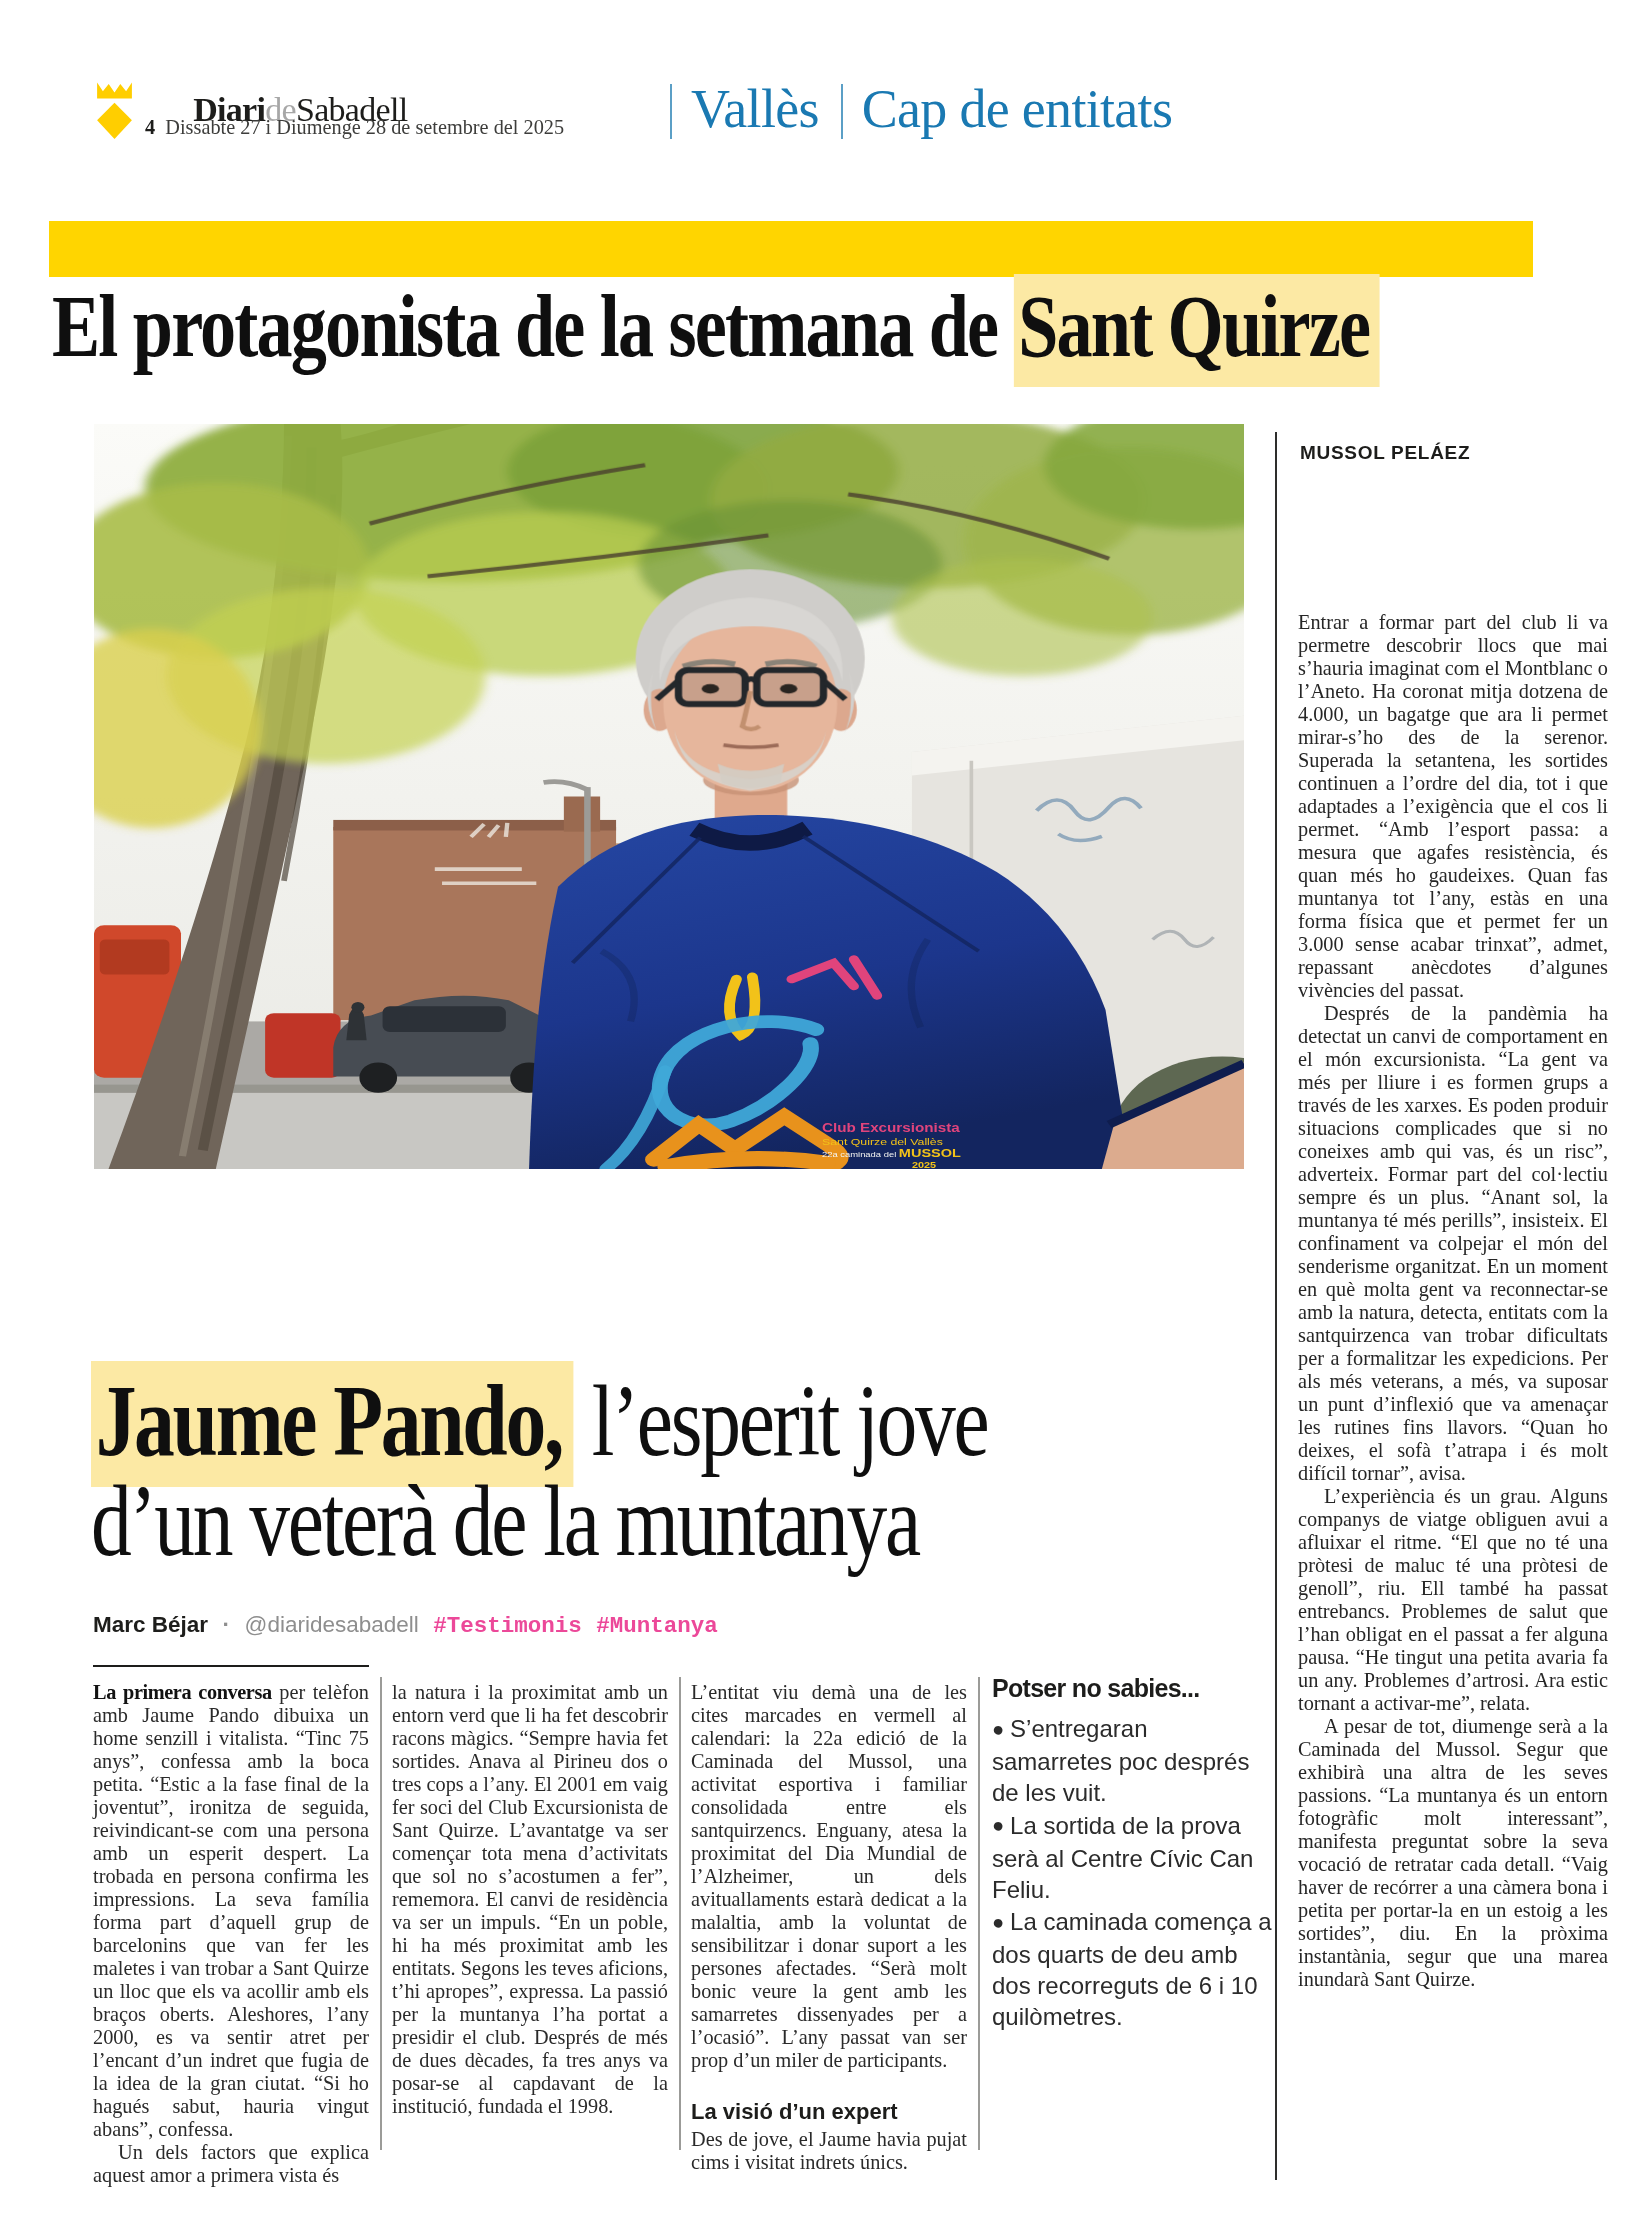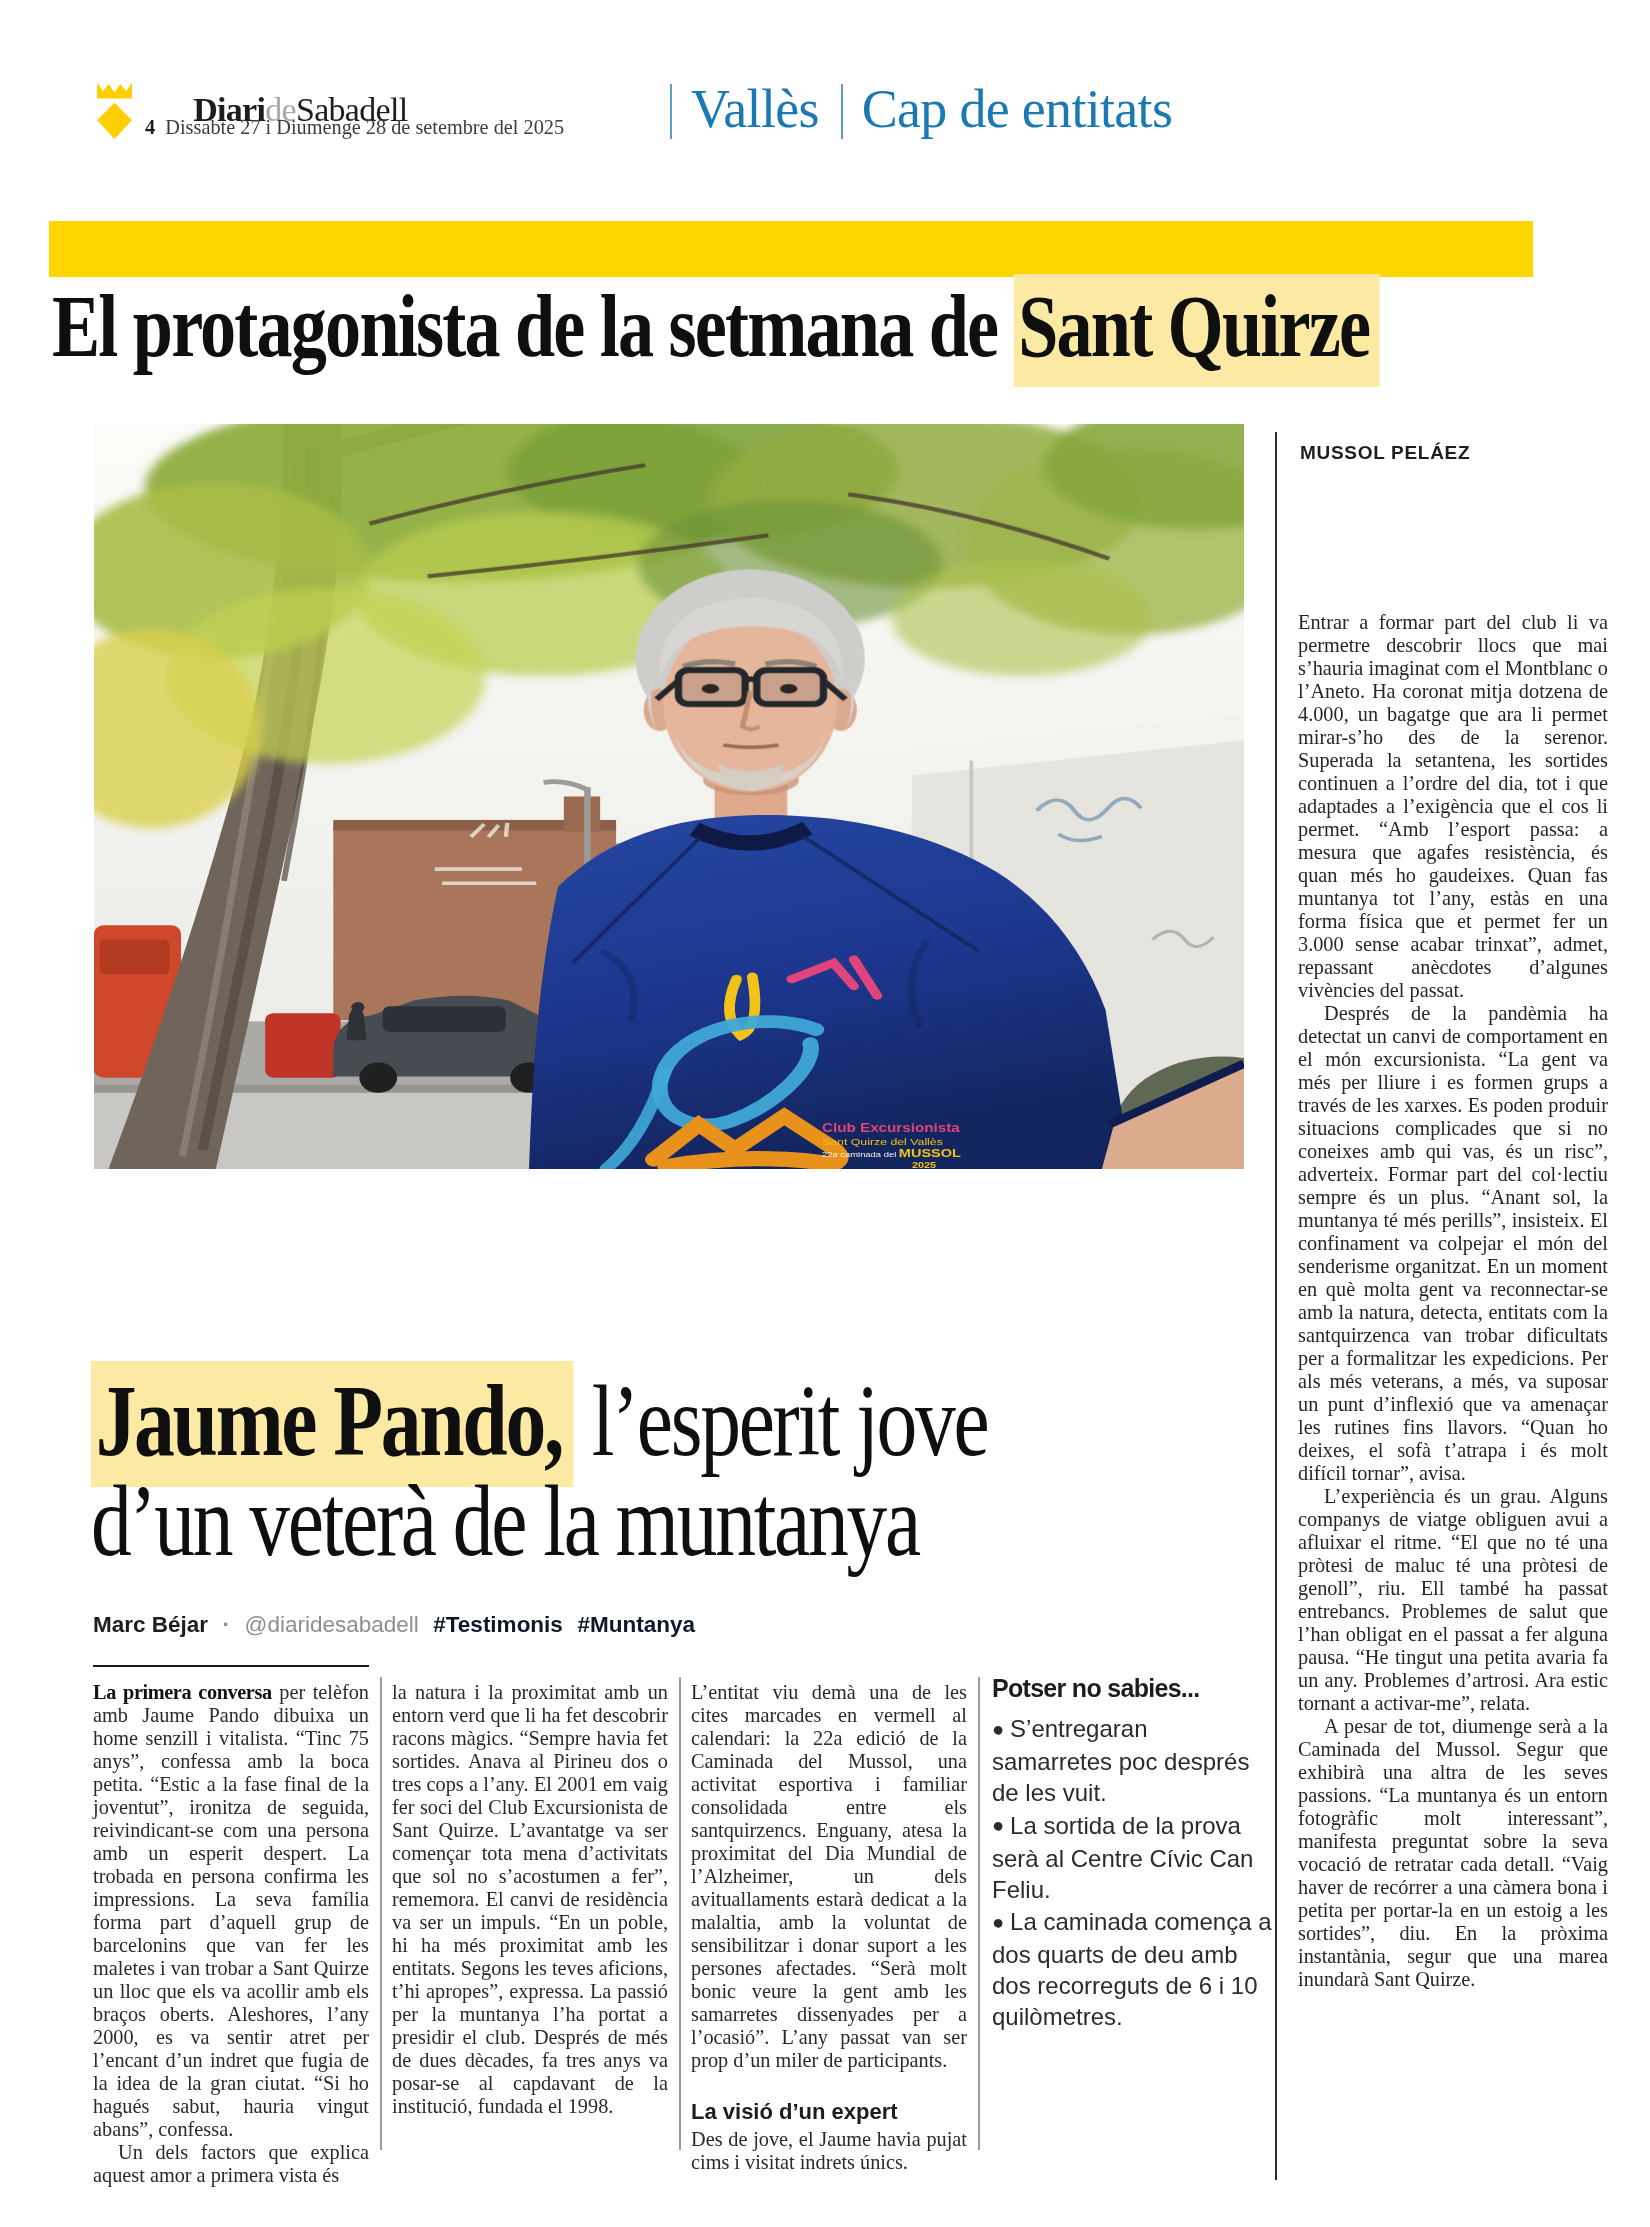--- a/index.html
+++ b/index.html
@@ -48,21 +48,21 @@
         color:#0f0f0f; white-space:nowrap; letter-spacing:-2.9px;
         transform:scaleX(0.8); transform-origin:left top; }
   .h2 .hl { background:#fce9a4; font-weight:800; padding:2.9px 14.5px 10.2px 5.8px; }
 
   
   .byline { position:absolute; left:93px; top:1612px; display:flex; align-items:baseline; gap:14.5px;
             font-family:"Liberation Sans","DejaVu Sans",sans-serif; font-size:22.5px; }
   .byline .author { font-weight:700; color:#1d1d1b; }
   .byline .dot { color:#8e8e8e; font-weight:700; }
   .byline .handle { color:#8e8e8e; font-weight:300; }
-  .byline .tag { color:#0f172a; font-weight:700; }
+  .byline .tag { color:#ec4899; font-weight:700;font-family:Liberation Mono, monospace; }
 
   
   .rule-col1 { position:absolute; left:93px; top:1665px; width:276px; height:2.2px; background:#1d1d1b; }
   .bodycol { position:absolute; top:1681px; width:276px; font-size:20.3px; line-height:23px;
              text-align:justify; color:#2a2a2a; }
   .bodycol p + p { text-indent:25px; }
   .col1 { left:93px; }
   .col2 { left:392px; }
   .col3 { left:691px; }
   .lead { font-weight:800; letter-spacing:-0.4px; color:#121212; }

